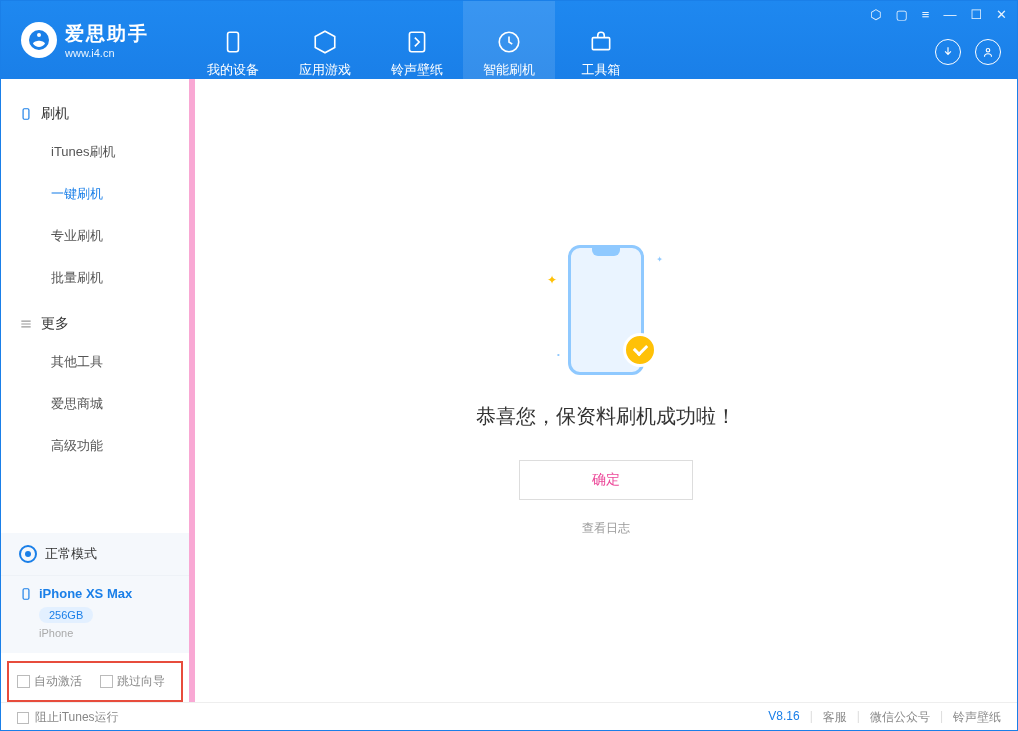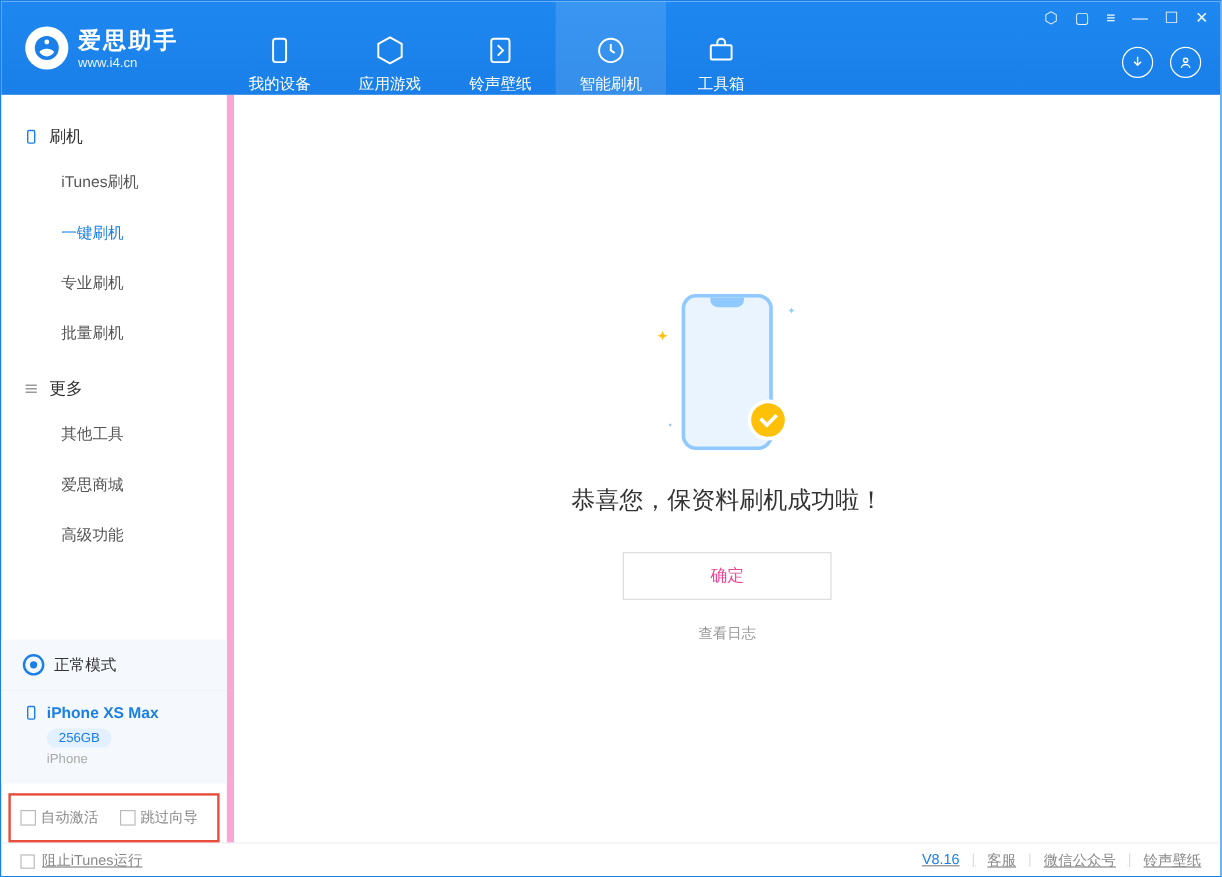--- a/index.html
+++ b/index.html
@@ -47,21 +47,21 @@
 .phone-notch { width: 28px; height: 8px; background: #8fc9ff; border-radius: 0 0 6px 6px; position: absolute; left: 41px; top: 3px; }
 .check-circle { width: 34px; height: 34px; background: #ffc107; border-radius: 50%; position: absolute; right: 4px; bottom: 18px; display: flex; align-items: center; justify-content: center; border: 3px solid #fff; }
 .check-circle::after { content: ""; width: 10px; height: 6px; border-left: 3px solid #fff; border-bottom: 3px solid #fff; transform: rotate(-45deg); margin-top: -3px; }
 .sparkle { position: absolute; color: #ffc107; font-size: 12px; }
 .sp1 { left: -4px; top: 28px; }
 .sp2 { right: -2px; top: 10px; color: #8fc9ff; font-size: 8px; }
 .sp3 { left: 6px; bottom: 26px; color: #8fc9ff; font-size: 8px; }
 .success-text { font-size: 20px; color: #333; margin-bottom: 30px; }
 .ok-btn { padding: 10px 72px; border: 1px solid #ddd; background: #fff; font-size: 14px; color: #ec4899; cursor: pointer; margin-bottom: 20px; }
 .log-link { font-size: 12px; color: #999; cursor: pointer; }
-.footer { height: 30px; border-top: 1px solid #eee; display: flex; align-items: center; padding: 0 16px; font-size: 12px; color: #888; text-decoration: underline; }
+.footer { height: 30px; border-top: 1px solid #eee; display: flex; align-items: center; padding: 0 16px; font-size: 12px; color: #888; }
 .footer-left { display: flex; align-items: center; gap: 6px; }
 .footer-left .cb { width: 12px; height: 12px; border: 1px solid #bbb; }
 .footer-right { margin-left: auto; display: flex; align-items: flex-start; gap: 10px; }
 .footer-right .sep { color: #ddd; }
 .footer-right .ver { color: #1a7fe8; }
 .footer-right a { color: #888; cursor: pointer; }
 </style>
 </head>
 <body>
 

